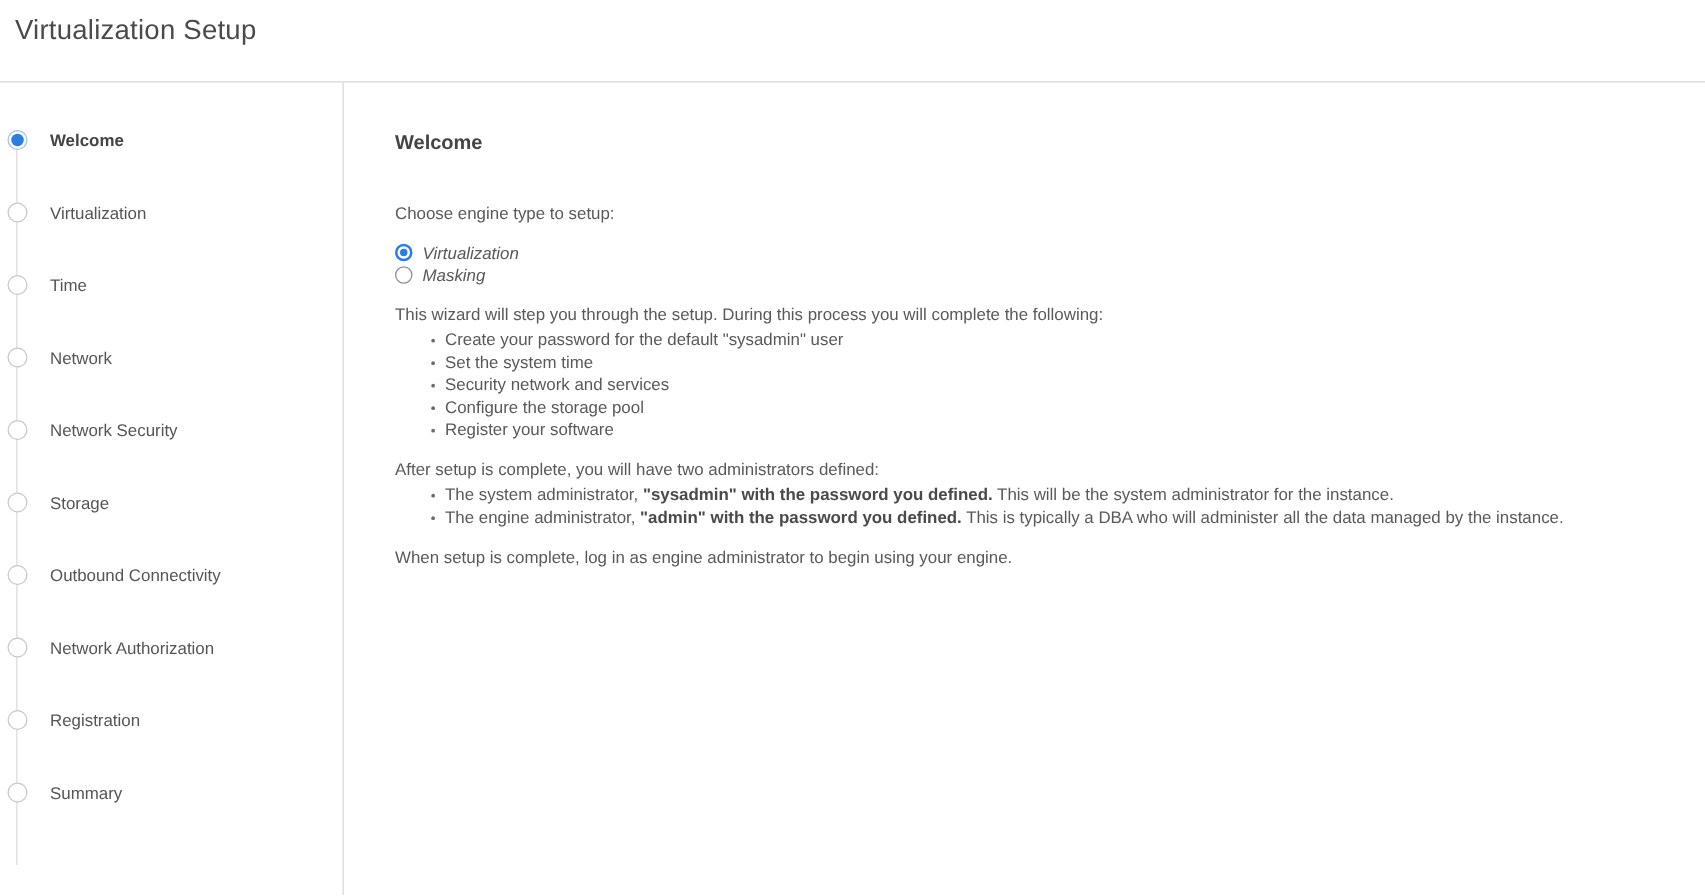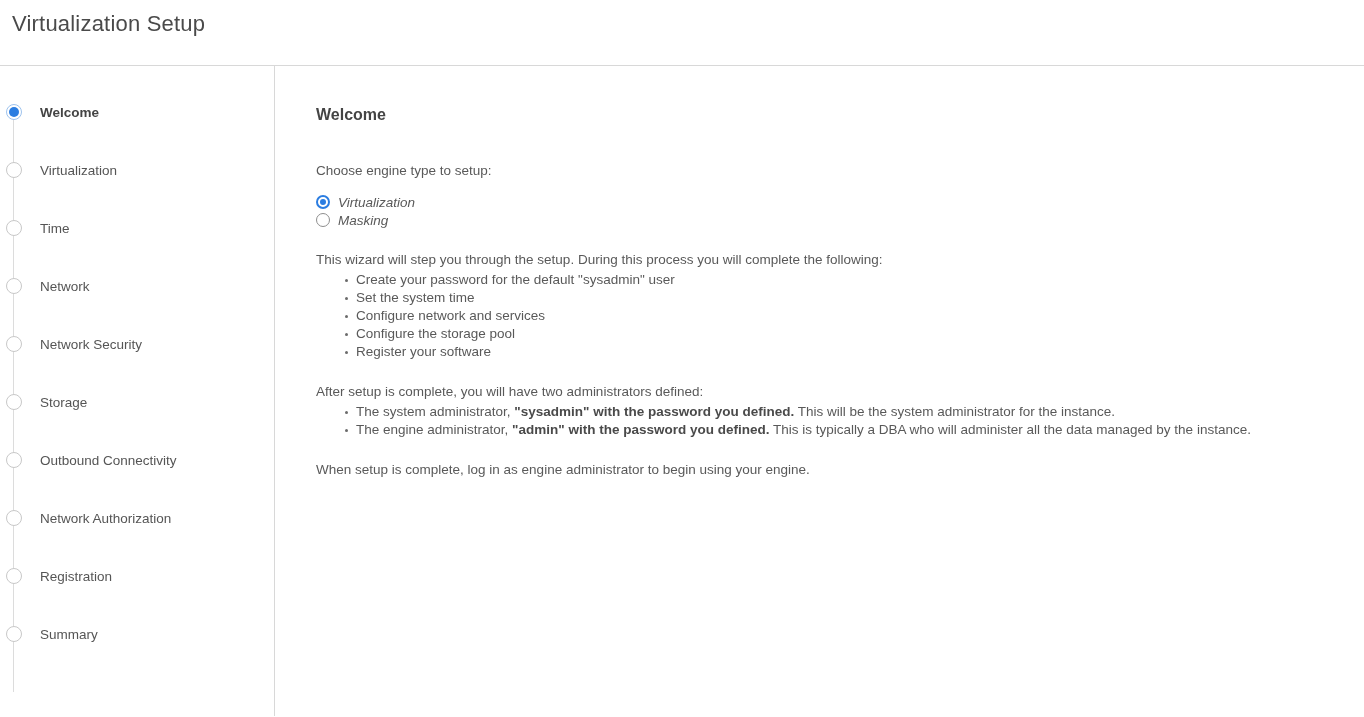--- a/index.html
+++ b/index.html
@@ -88,21 +88,21 @@
   .main {
     flex: 1 1 auto;
     padding: 40px 30px 0 41px;
   }
   .content-heading {
     font-size: 16px;
     font-weight: bold;
     color: #444444;
     margin-bottom: 9px;
   }
-  .para { line-height: 18px; margin-top: 22px; }
+  .para { line-height: 18px; margin-top: 14px; }
   .choose-label { line-height: 18px; margin-top: 38px; }
 
   .radio-group { margin-top: 13px; font-style: italic; }
   .radio-row {
     display: flex;
     align-items: center;
     height: 18px;
     cursor: pointer;
   }
   .radio-icon {
@@ -232,21 +232,21 @@
 </div>
 
     <div class="para">This wizard will step you through the setup. During this process you will complete the following:</div>
 
     <ul class="bullets">
 
   <li>Create your password for the default "sysadmin" user</li>
 
   <li>Set the system time</li>
 
-  <li>Configure network and services</li>
+  <li>Security network and services</li>
 
   <li>Configure the storage pool</li>
 
 
   <li>Register your software</li>
 </ul>
 
     <div class="para">After setup is complete, you will have two administrators defined:</div>
 
     <ul class="bullets">

